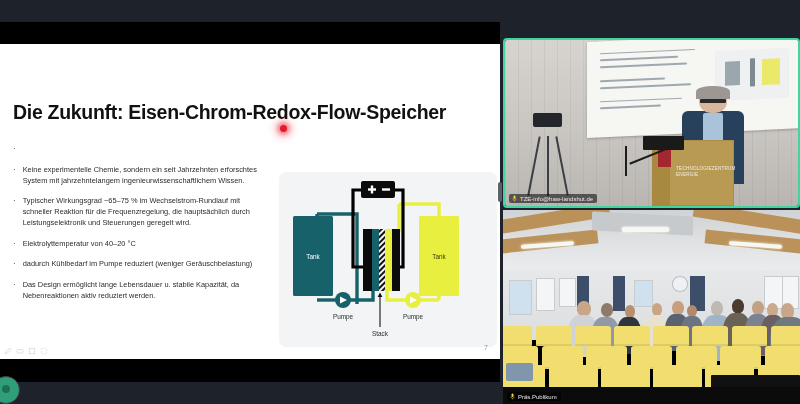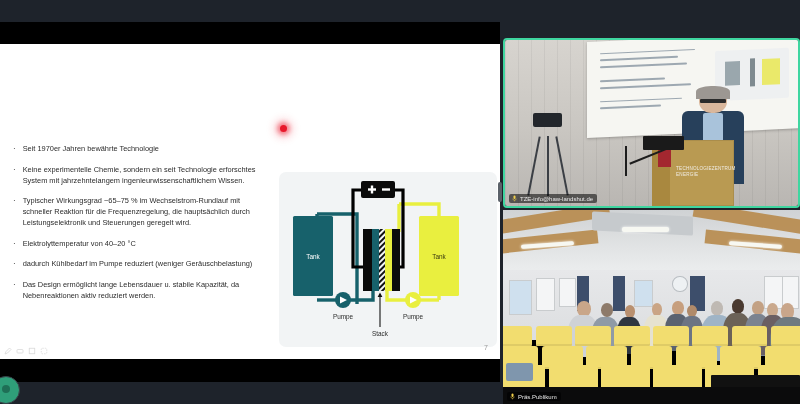--- a/index.html
+++ b/index.html
@@ -119,30 +119,30 @@
 </head>
 <body>
 
 <div class="stage">
 
   <div class="share-region">
     <div class="blackbar-top"></div>
 
     <div class="slide">
 
+      <div class="slide-title">Die Zukunft: Eisen-Chrom-Redox-Flow-Speicher</div>
       <div class="laser-dot"></div>
 
       <div class="bullets">
         <div class="bullet">
           <span class="dot">·</span>
-          <span class="btxt">Seit 1970er Jahren bewährte Technologie</span>
-        </div>
-        <div class="bullet">
-          <span class="dot">·</span>
-          <span class="btxt">Keine experimentelle Chemie, sondern ein seit Technologie erforschtes System mit jahrzehntelangem ingenieurwissenschaftlichem Wissen.</span>
+        </div>
+        <div class="bullet">
+          <span class="dot">·</span>
+          <span class="btxt">Keine experimentelle Chemie, sondern ein seit Jahrzehnten erforschtes System mit jahrzehntelangem ingenieurwissenschaftlichem Wissen.</span>
         </div>
         <div class="bullet">
           <span class="dot">·</span>
           <span class="btxt">Typischer Wirkungsgrad ~65–75 % im Wechselstrom-Rundlauf mit schneller Reaktion für die Frequenzregelung, die hauptsächlich durch Leistungselektronik und Steuerungen geregelt wird.</span>
         </div>
         <div class="bullet">
           <span class="dot">·</span>
           <span class="btxt">Elektrolyttemperatur von 40–20 °C</span>
         </div>
         <div class="bullet">

